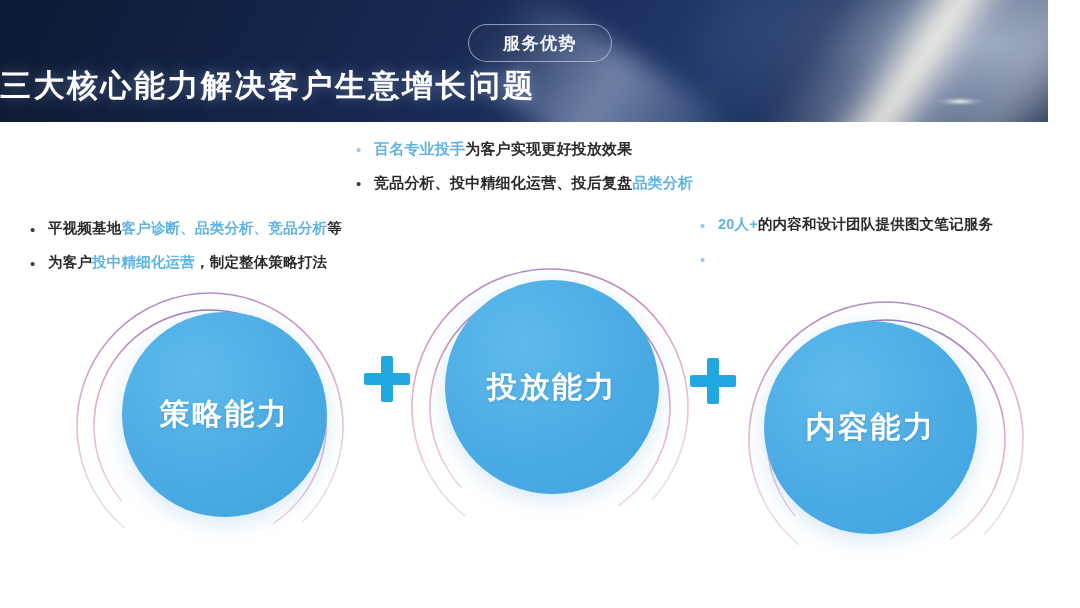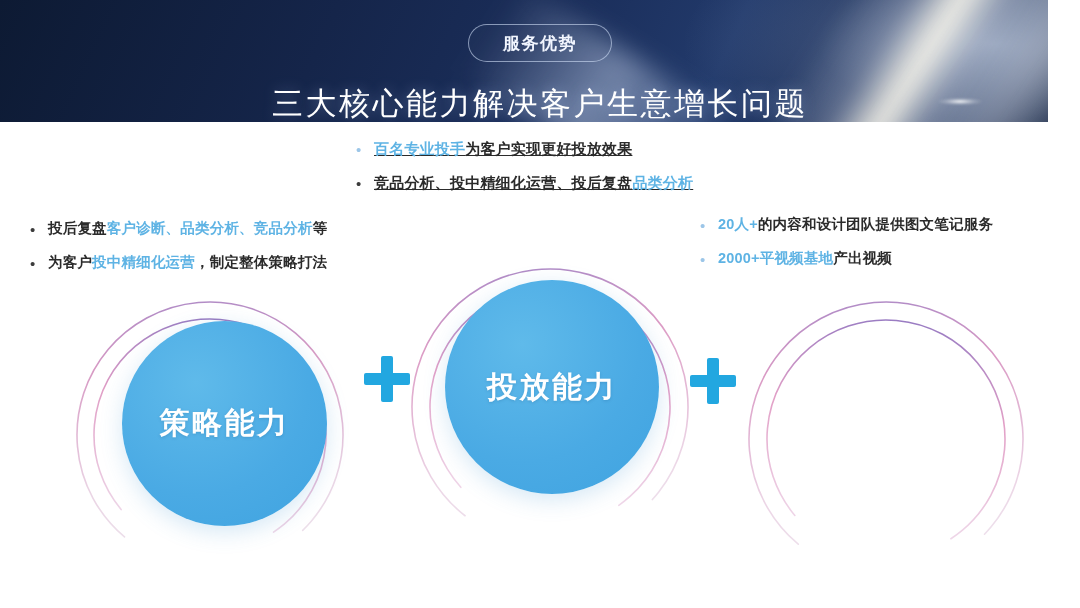--- a/index.html
+++ b/index.html
@@ -97,26 +97,26 @@
   .badge-text {
     color: #f2f6ff;
     font-size: 17px;
     font-weight: bold;
     letter-spacing: 1.5px;
     white-space: nowrap;
   }
   .main-title {
     position: absolute;
     left: 0;
-    top: 83px;
+    top: 65px;
     width: 1080px;
-    text-align: center;
+    text-align: left;
     color: #ffffff;
     font-size: 31px;
-    font-weight: normal;
+    font-weight: bold;
     letter-spacing: 2.5px;
     text-shadow: 0 0 14px rgba(170,195,240,0.45);
     white-space: nowrap;
   }
 
   
   .txt-block { position: absolute; }
   .row {
     display: flex;
     align-items: flex-start;
@@ -137,21 +137,21 @@
     font-size: 14.5px;
     line-height: 1.35;
     font-weight: bold;
     color: #2b2b2b;
     letter-spacing: 0.2px;
   }
   .hl { color: #5eb3e4; font-weight: bold; }
 
   
   #top-center { left: 356px; top: 139px; }
-  #top-center .row-text { font-size: 15px; text-decoration: underline; }
+  #top-center .row-text { font-size: 15px; }
 
   
   #left-block { left: 30px; top: 219px; }
 
   
   #right-block { left: 700px; top: 215px; }
 
   
   .circle-wrap { position: absolute; }
   .ring {
@@ -172,21 +172,21 @@
   .circle-label {
     color: #ffffff;
     font-size: 30px;
     font-weight: bold;
     letter-spacing: 2.5px;
     text-shadow: 0 1px 3px rgba(30,90,140,0.25);
     white-space: nowrap;
   }
 
   
-  #c1 { left: 70px;  top: 295px; width: 280px; height: 280px; }
+  #c1 { left: 70px;  top: 286px; width: 280px; height: 280px; }
   #c1 .circle { left: 52px; top: 26px; width: 205px; height: 205px; }
   #c2 { left: 405px; top: 262px; width: 290px; height: 290px; }
   #c2 .circle { left: 40px; top: 18px; width: 214px; height: 214px; }
   #c3 { left: 742px; top: 295px; width: 288px; height: 288px; }
   #c3 .circle { left: 22px; top: 26px; width: 213px; height: 213px; }
 
   
   .plus {
     position: absolute;
     width: 46px;
@@ -228,36 +228,35 @@
       </div>
       <div class="row">
         <span class="bullet dark">•</span>
         <span class="row-text"><span>竞品分析、投中精细化运营、投后复盘</span><span class="hl">品类分析</span></span>
       </div>
     </div>
 
   <div class="txt-block" id="left-block">
       <div class="row">
         <span class="bullet dark">•</span>
-        <span class="row-text"><span>投后复盘</span><span class="hl">客户诊断、品类分析、竞品分析</span><span>等</span></span>
+        <span class="row-text"><span>平视频基地</span><span class="hl">客户诊断、品类分析、竞品分析</span><span>等</span></span>
       </div>
       <div class="row">
         <span class="bullet dark">•</span>
         <span class="row-text"><span>为客户</span><span class="hl">投中精细化运营</span><span>，制定整体策略打法</span></span>
       </div>
     </div>
 
   <div class="txt-block" id="right-block">
       <div class="row">
         <span class="bullet light">•</span>
         <span class="row-text"><span class="hl">20人+</span><span>的内容和设计团队提供图文笔记服务</span></span>
       </div>
       <div class="row">
         <span class="bullet light">•</span>
-        <span class="row-text"><span class="hl">2000+平视频基地</span><span>产出视频</span></span>
       </div>
     </div>
 
   <div class="circle-wrap" id="c1">
     <svg class="ring" width="280" height="280" viewBox="0 0 280 280">
       <defs>
         <linearGradient id="g1" x1="0%" y1="100%" x2="100%" y2="0%">
           <stop offset="0%" stop-color="#8f7fc8"></stop>
           <stop offset="30%" stop-color="#d79ac4"></stop>
           <stop offset="62%" stop-color="#ead4e4"></stop>
@@ -315,15 +314,18 @@
         </linearGradient>
         <linearGradient id="g3b" x1="0%" y1="90%" x2="90%" y2="5%">
           <stop offset="0%" stop-color="#806fc1"></stop>
           <stop offset="42%" stop-color="#e2a0c7"></stop>
           <stop offset="100%" stop-color="#f4eff7"></stop>
         </linearGradient>
       </defs>
       <circle cx="144" cy="144" r="137" fill="none" stroke="url(#g3)" stroke-width="1.6" stroke-dasharray="655 205" transform="rotate(130 144 144)" stroke-linecap="round"></circle>
       <circle cx="144" cy="144" r="119" fill="none" stroke="url(#g3b)" stroke-width="1.6" stroke-dasharray="575 178" transform="rotate(140 144 144)" stroke-linecap="round"></circle>
     </svg>
+    <div class="circle">
+      <span class="circle-label">内容能力</span>
+    </div>
   </div>
 
 </div>
 
 </body></html>

